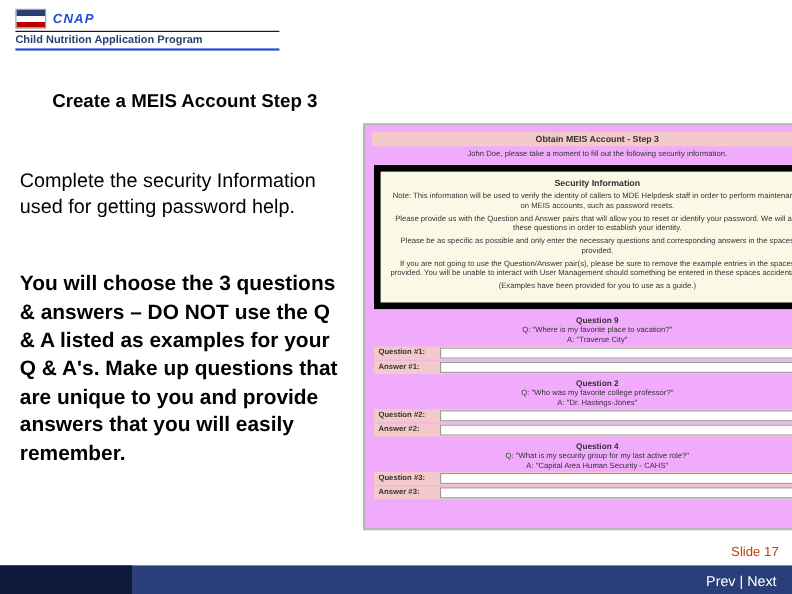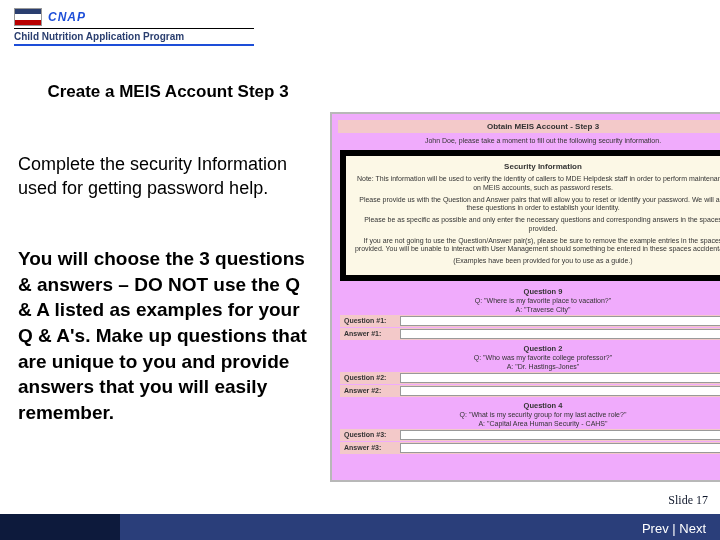--- a/index.html
+++ b/index.html
@@ -30,21 +30,21 @@
   .qgroup { margin: 4px 2px 0; }
   .qhead { text-align: center; font-weight: bold; font-size: 7.5px; margin: 2px 0 1px; }
   .qex { text-align: center; font-size: 7px; margin-bottom: 2px; }
   .row { display: flex; align-items: center; background: #f3c9c9; padding: 1px 4px; margin: 1px 0; font-size: 7px; font-weight: bold; }
   .row .lbl { width: 56px; }
   .row .inp { flex: 1; height: 10px; background: #fff; border: 1px solid #999; }
   .btns { display: flex; gap: 30px; justify-content: center; margin-top: 10px; }
   .btn { background: #e6e6e6; border: 1px solid #888; padding: 3px 14px; font-size: 7.5px; font-weight: bold; }
 
   
-  .slidenum { position: absolute; right: 12px; bottom: 32px; font-size: 12px; color: #0f172a; font-family: Liberation Serif, serif; }
+  .slidenum { position: absolute; right: 12px; bottom: 32px; font-size: 12px; color: #c2410c; }
   .footer { position: absolute; left: 0; bottom: 0; width: 720px; height: 26px; background: #2a3e7a; }
   .footer-dark { position: absolute; left: 0; bottom: 0; width: 120px; height: 26px; background: #0d1a3c; }
   .nav { position: absolute; right: 14px; bottom: 4px; font-size: 13px; color: #fff; }
   .nav span { cursor: pointer; text-align: right; }
 </style>
 </head>
 <body>
 
 <div class="slide">
 

